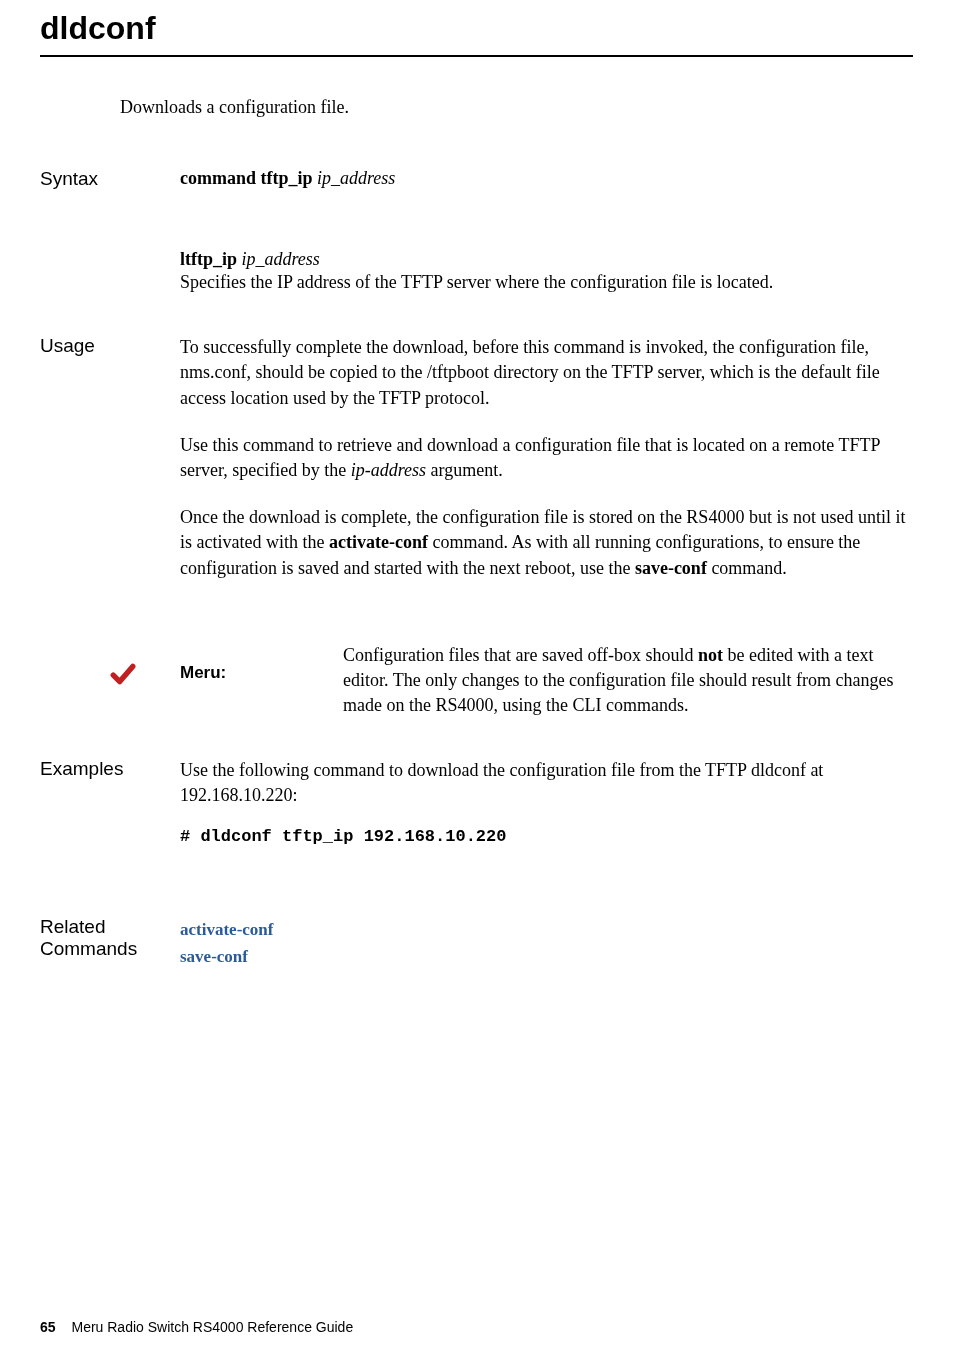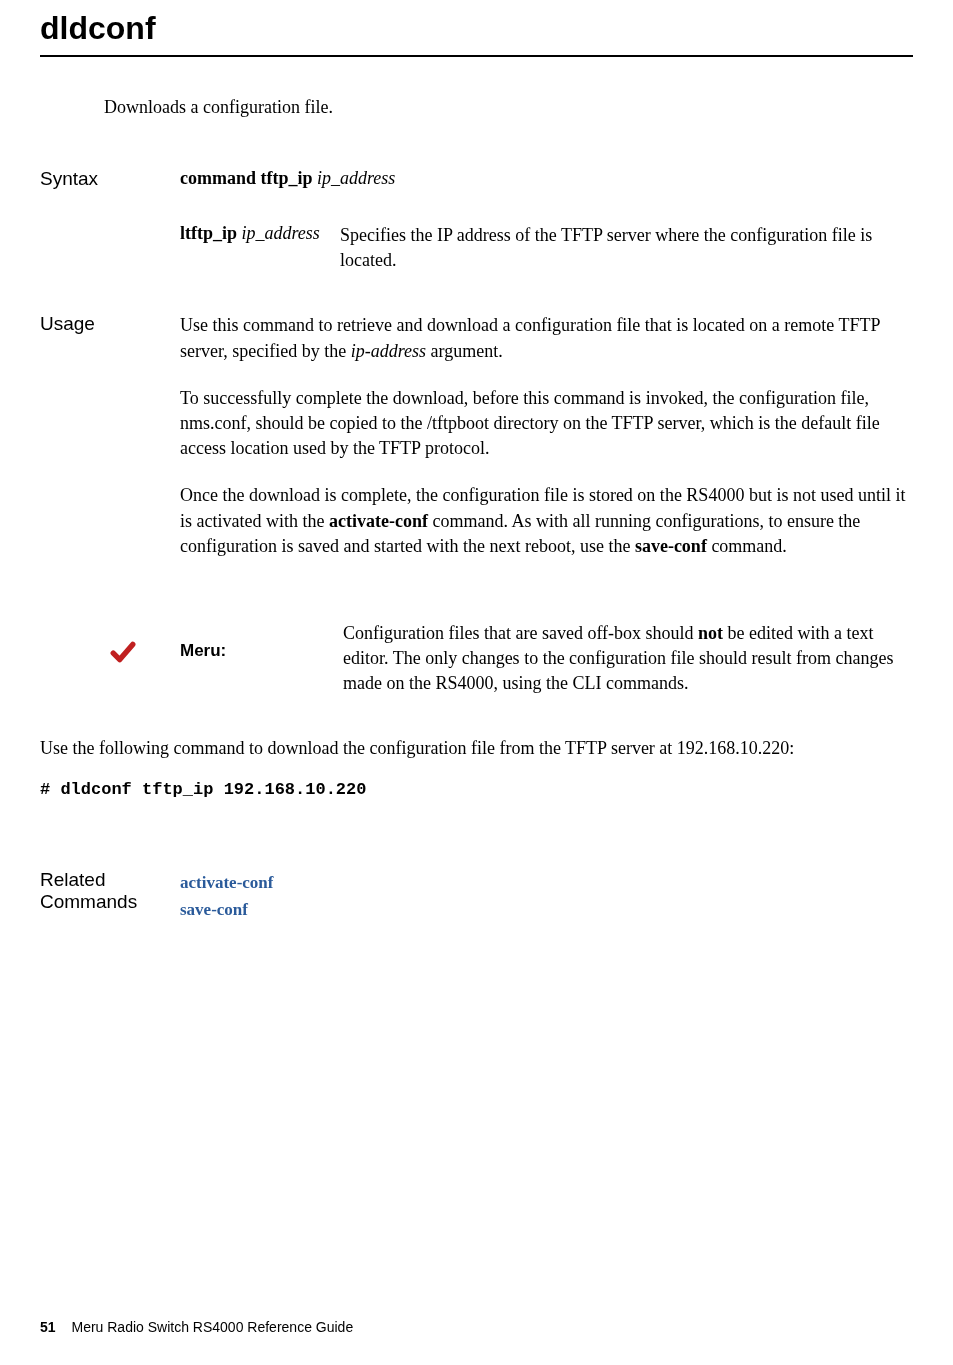--- a/index.html
+++ b/index.html
@@ -18,21 +18,21 @@
       font-size: 32px;
       font-weight: bold;
       margin-bottom: 8px;
     }
     .hr {
       border: none;
       border-top: 2px solid #000;
       margin-bottom: 40px;
     }
     .content-indent {
-      margin-left: 64px;
+      margin-left: 80px;
     }
     .intro {
       margin-bottom: 50px;
     }
     .section {
       display: flex;
       margin-bottom: 40px;
     }
     .section-label {
       font-family: Arial, Helvetica, sans-serif;
@@ -44,21 +44,22 @@
       flex: 1;
     }
     .syntax-line .cmd-bold {
       font-weight: bold;
     }
     .syntax-line .cmd-italic {
       font-style: italic;
     }
     .param-row {
       display: flex;
-      margin-top: 34px;
+      margin-top: 60px;
+      flex-direction: column;
     }
     .param-name {
       width: 160px;
       flex-shrink: 0;
     }
     .param-name .pbold { font-weight: bold; }
     .param-name .pitalic { font-style: italic; }
     .param-desc {
       flex: 1;
       line-height: 1.4;
@@ -145,53 +146,54 @@
         <span class="pitalic">ip_address</span>
       </div>
       <div class="param-desc">Specifies the IP address of the TFTP server where the configuration file is located.</div>
     </div>
   </div>
 </div>
 
 <div class="section">
   <div class="section-label">Usage</div>
   <div class="section-body">
+    <div class="usage-para">To successfully complete the download, before this command is invoked, the configuration file, nms.conf, should be copied to the /tftpboot directory on the TFTP server, which is the default file access location used by the TFTP protocol.</div>
     <div class="usage-para">
       <span>Use this command to retrieve and download a configuration file that is located on a remote TFTP server, specified by the </span><span class="iitalic">ip-address</span><span> argument.</span>
     </div>
-    <div class="usage-para">To successfully complete the download, before this command is invoked, the configuration file, nms.conf, should be copied to the /tftpboot directory on the TFTP server, which is the default file access location used by the TFTP protocol.</div>
     <div class="usage-para">
       <span>Once the download is complete, the configuration file is stored on the RS4000 but is not used until it is activated with the </span><span class="ibold">activate-conf</span><span> command. As with all running configurations, to ensure the configuration is saved and started with the next reboot, use the </span><span class="ibold">save-conf</span><span> command.</span>
     </div>
   </div>
 </div>
 
 <div class="note-block">
   <div class="note-icon">
     <svg width="26" height="26" viewBox="0 0 24 24">
       <path d="M3 13 L9 19 L21 5" stroke="#c02020" stroke-width="5" fill="none" stroke-linecap="round" stroke-linejoin="round"></path>
     </svg>
   </div>
   <div class="note-label">Meru:</div>
   <div class="note-text">
     <span>Configuration files that are saved off-box should </span><span class="nbold">not</span><span> be edited with a text editor. The only changes to the configuration file should result from changes made on the RS4000, using the CLI commands.</span>
   </div>
 </div>
 
 <div class="section">
+  <div class="section-label">Examples</div>
   <div class="section-body">
-    <div class="example-para">Use the following command to download the configuration file from the TFTP server at 192.168.10.220:</div>
+    <div class="example-para">Use the following command to download the configuration file from the TFTP dldconf at 192.168.10.220:</div>
     <div class="code-line"># dldconf tftp_ip 192.168.10.220</div>
   </div>
 </div>
 
 <div class="section related-section">
   <div class="section-label">Related Commands</div>
   <div class="section-body">
     <div class="related-link">activate-conf</div>
     <div class="related-link">save-conf</div>
   </div>
 </div>
 
 <div class="footer">
-  <span class="pnum">51</span>
+  <span class="pnum">65</span>
   <span>Meru Radio Switch RS4000 Reference Guide</span>
 </div>
 
 </body></html>

